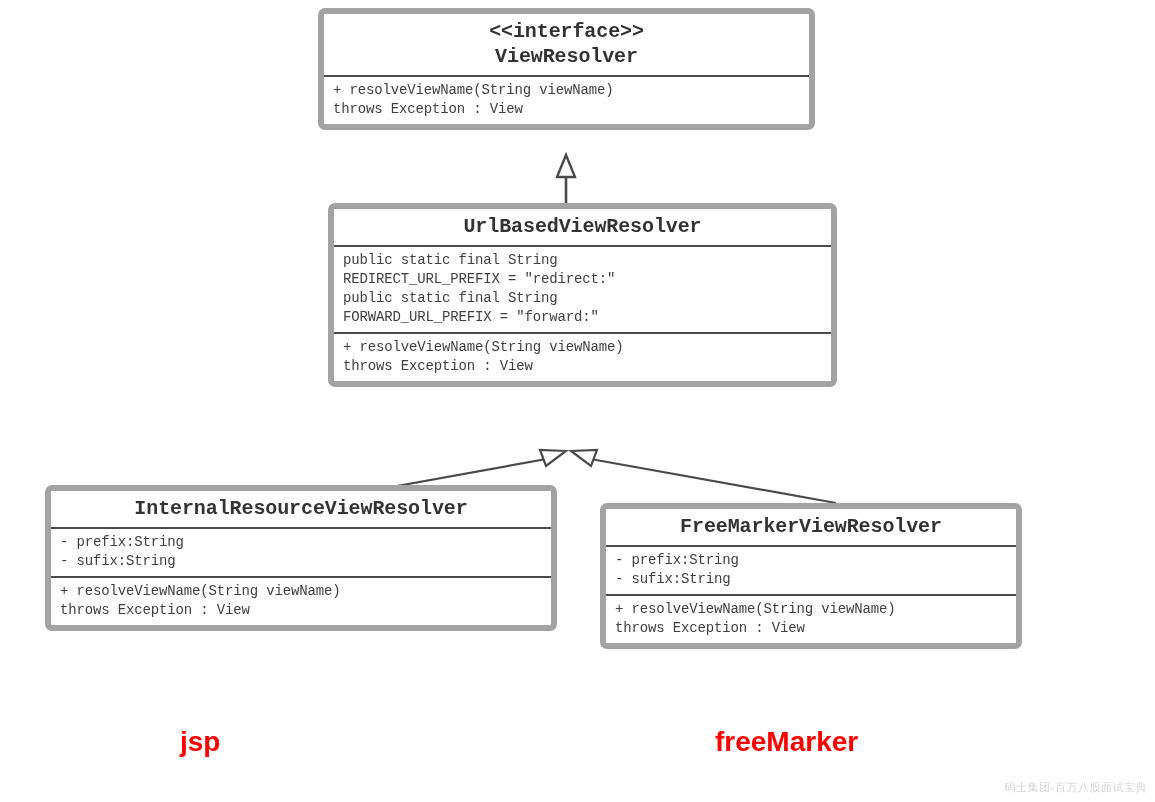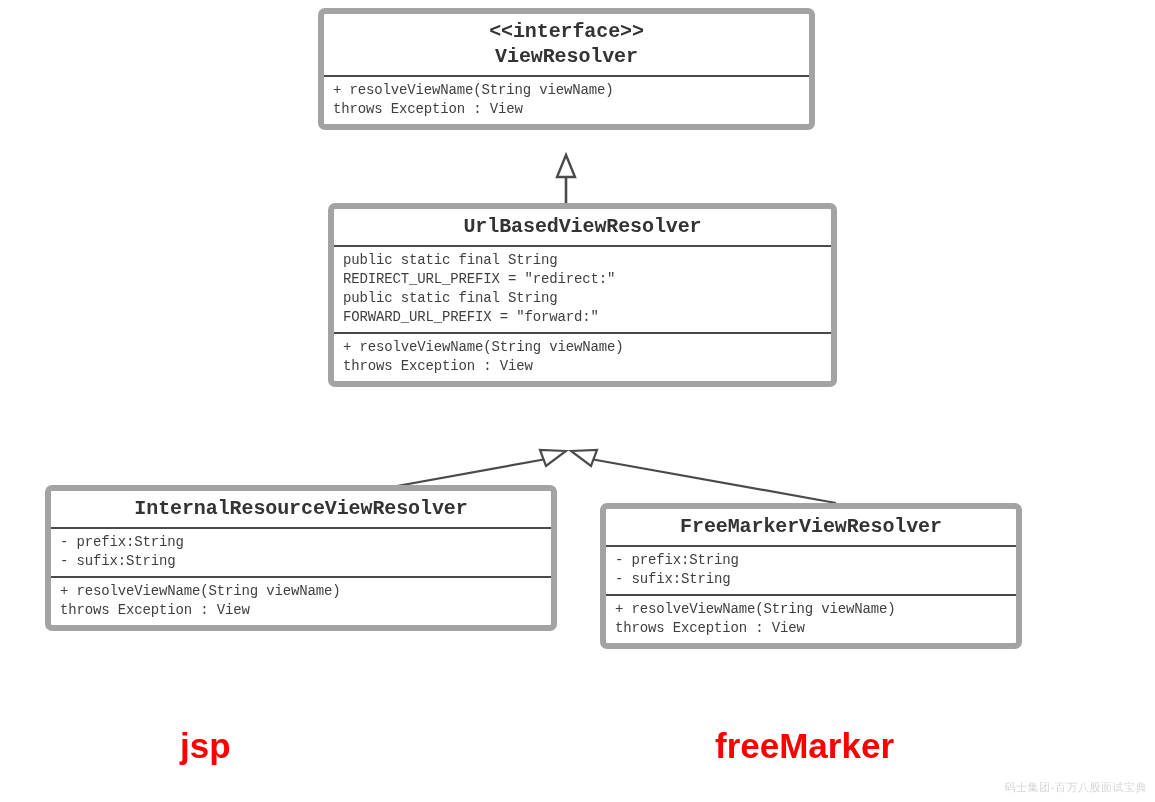--- a/index.html
+++ b/index.html
@@ -87,21 +87,21 @@
   #class-freemarker {
     left: 600px;
     top: 503px;
     width: 422px;
   }
 
   .impl-label {
     position: absolute;
     color: #ff0000;
     font-weight: bold;
-    font-size: 35px;
+    font-size: 28px;
     z-index: 3;
     letter-spacing: 0px;
   }
   #label-jsp {
     left: 180px;
     top: 726px;
   }
   #label-freemarker {
     left: 715px;
     top: 726px;

